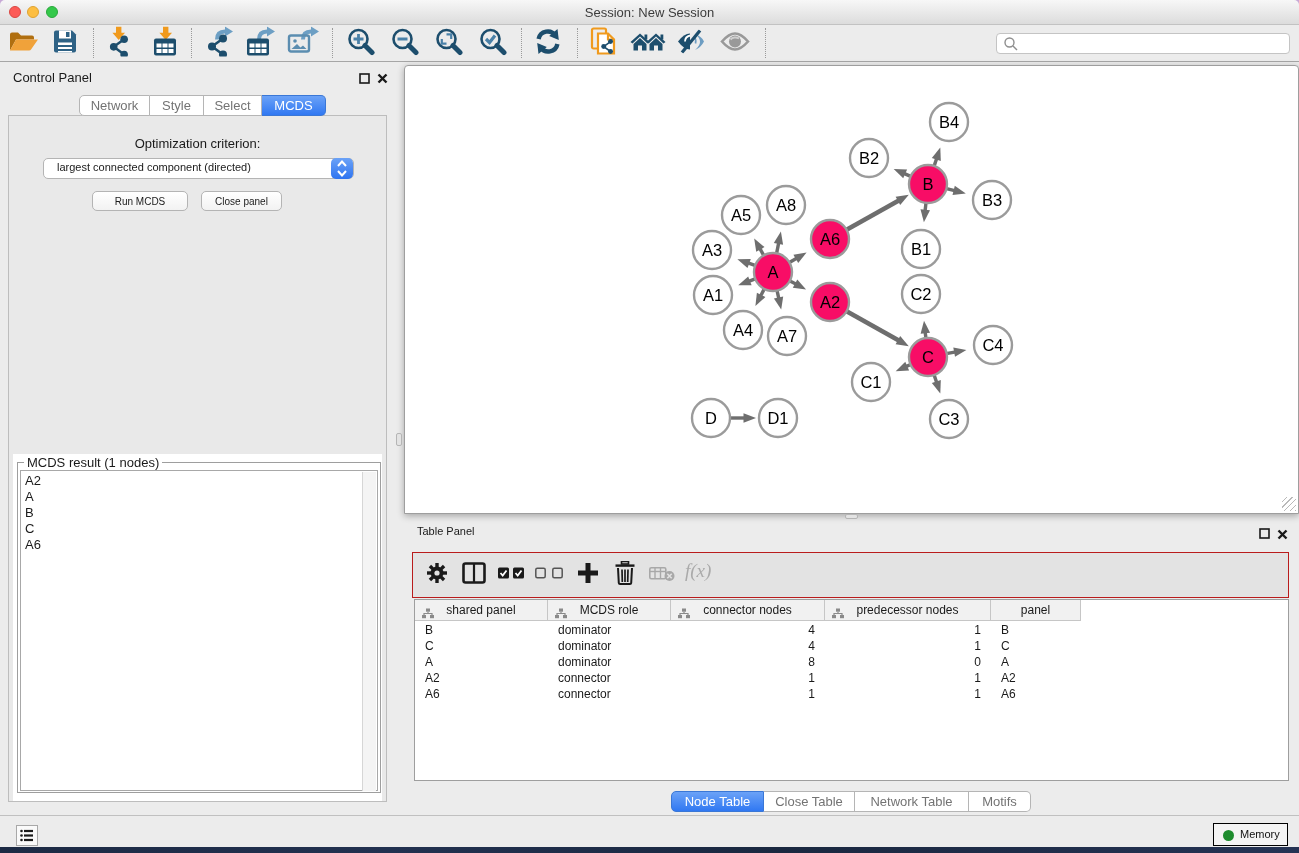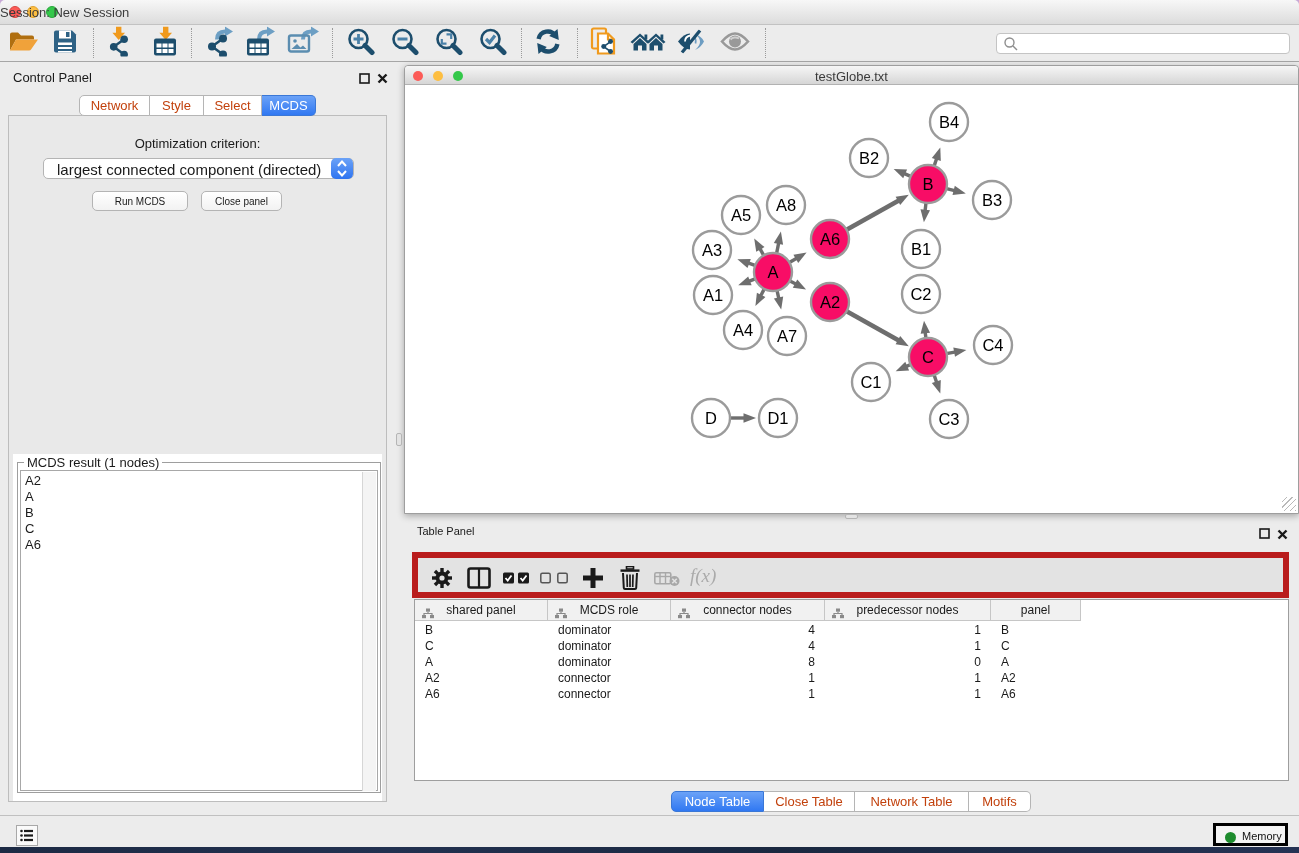--- a/index.html
+++ b/index.html
@@ -4,67 +4,67 @@
 html,body { width:1299px; height:853px; overflow:hidden; }
 body { font-family:"Liberation Sans",sans-serif; background:#ececec; position:relative; font-size:13px; color:#1a1a1a; }
 .abs { position:absolute; }
 
 #wall-top { left:0; top:0; width:1299px; height:8px; background:#c7a9d6; }
 #wall-bot { left:0; top:847px; width:1299px; height:6px; background:linear-gradient(90deg,#1c2a44,#223150 30%,#1a2840 60%,#253354); }
 
 #mainwin { left:0; top:2px; width:1299px; height:845px; background:#ececec; border-radius:5px 5px 0 0; }
 #titlebar { left:0; top:0; width:1299px; height:25px; background:linear-gradient(#f7f7f7,#dcdcdc); border-radius:5px 5px 0 0; border-bottom:1px solid #c2c2c2; }
 #titlebar .tl { position:absolute; top:6px; width:12px; height:12px; border-radius:50%; }
-#title { position:absolute; top:5px; width:100%; font-size:13px; color:#3c3c3c; }
+#title { position:absolute; top:5px; width:100%; text-align:center; font-size:13px; color:#3c3c3c; }
 #toolbar { left:0; top:25px; width:1299px; height:37px; background:#ececec; border-bottom:1px solid #a6a6a6; }
 .tbi { position:absolute; top:50%; transform:translateY(-50%); }
 .tbsep { position:absolute; top:3px; height:30px; border-left:1px dotted #9a9a9a; }
 #search { position:absolute; left:996px; top:8px; width:294px; height:21px; background:#fff; border:1px solid #c4c4c4; border-radius:4px; }
 
 #cp-title { left:13px; top:70px; font-size:13px; color:#1a1a1a; }
 .winbtn { position:absolute; top:72px; }
 #cp-box { left:8px; top:115px; width:379px; height:687px; background:#e9e9e9; border:1px solid #bdbdbd; }
 #cp-tabs { left:79px; top:95px; height:21px; }
-.seg { position:absolute; top:0; height:21px; background:#fff; border:1px solid #b5b5b5; border-left:none; text-align:center; font-size:13px; line-height:20px; color:#c2410c; }
+.seg { position:absolute; top:0; height:21px; background:#fff; border:1px solid #b5b5b5; border-left:none; text-align:center; font-size:13px; line-height:20px; color:#737373; }
 .seg.first { border-left:1px solid #b5b5b5; border-radius:5px 0 0 5px; }
 .seg.last { border-radius:0 5px 5px 0; }
 .seg.sel { background:linear-gradient(#6ba2f7,#3078f2); color:#fff; border-color:#3a77d6; }
 #opt-label { left:8px; top:136px; width:379px; text-align:center; font-size:13px; }
 #combo { left:43px; top:158px; width:311px; height:21px; background:#fff; border:1px solid #b4b4b4; border-radius:5px; }
-#combo .txt { position:absolute; left:13px; top:2px; font-size:15px; }
+#combo .txt { position:absolute; left:13px; top:2px; font-size:11px; }
 #combo .step { position:absolute; right:0; top:-1px; width:22px; height:21px; background:linear-gradient(#6ba2f7,#2e74f0); border-radius:5px; }
 .btn { position:absolute; height:20px; background:linear-gradient(#ffffff,#f2f2f2); border:1px solid #b4b4b4; border-radius:5px; text-align:center; font-size:10px; line-height:19px; color:#1a1a1a; }
 #mcds-white { left:13px; top:454px; width:369px; height:347px; background:#fff; }
 #fieldset { position:absolute; left:4px; top:8px; width:364px; height:331px; border:1px solid #9e9e9e; }
 #legend { position:absolute; left:6px; top:-8px; background:#fff; padding:0 3px; font-size:13px; }
 #listbox { position:absolute; left:2px; top:7px; width:358px; height:321px; background:#fff; border:1px solid #a8a8a8; }
 #listbox .item { position:absolute; left:4px; font-size:13px; }
 #lscroll { position:absolute; right:1px; top:1px; width:14px; height:319px; background:#f4f4f4; border-left:1px solid #d6d6d6; }
 
 #gwin { left:404px; top:65px; width:895px; height:449px; background:#fff; border:1px solid #9e9e9e; border-radius:4px 4px 0 0; box-shadow:0 2px 7px rgba(0,0,0,0.3); }
 #gtitle { position:absolute; left:0; top:0; width:100%; height:19px; background:linear-gradient(#f6f6f6,#d6d6d6); border-bottom:1px solid #b2b2b2; border-radius:4px 4px 0 0; }
 #gtitle .tl { position:absolute; top:4.5px; width:10px; height:10px; border-radius:50%; }
 #gtitle .t { position:absolute; top:2.5px; width:100%; text-align:center; font-size:13px; color:#3a3a3a; }
 #gcanvas { position:absolute; left:0; top:20px; width:895px; height:429px; }
 #grip { position:absolute; right:2px; bottom:2px; width:14px; height:14px;
   background:repeating-linear-gradient(135deg, transparent 0 3px, #b9b9b9 3px 4px); }
 
 #tp-title { left:417px; top:525px; font-size:11px; }
-#tp-toolbar { left:412px; top:552px; width:877px; height:46px; background:#e3e3e3; border:6px solid #b91c1c; }
+#tp-toolbar { left:412px; top:552px; width:877px; height:46px; background:#e3e3e3; border:1px solid #b91c1c; }
 #tp-table { left:414px; top:599px; width:875px; height:182px; background:#fff; border:1px solid #9e9e9e; }
 #tp-thead { position:absolute; left:0; top:0; width:666px; height:21px; background:#f1f1f1; border-bottom:1px solid #c6c6c6; }
 .th { position:absolute; top:0; height:21px; border-right:1px solid #c6c6c6; text-align:center; font-size:12px; line-height:21px; color:#1a1a1a; }
 .hic { position:absolute; left:7px; top:5px; }
 .tr { position:absolute; left:0; width:100%; height:16px; font-size:12px; }
 .tr span { position:absolute; top:1px; }
 #tp-tabs { left:671px; top:791px; height:21px; }
 
 #statusbar { left:0; top:815px; width:1299px; height:32px; background:#ececec; border-top:1px solid #c0c0c0; }
 #listbtn { position:absolute; left:16px; top:9px; width:22px; height:21px; background:#fafafa; border:1px solid #a8a8a8; }
-#membtn { position:absolute; right:11px; top:7px; width:75px; height:23px; background:#f4f4f4; border:3px solid #000000; font-size:11px; }
+#membtn { position:absolute; right:11px; top:7px; width:75px; height:23px; background:#f4f4f4; border:1px solid #000000; font-size:11px; }
 #membtn .dot { position:absolute; left:9px; top:6px; width:11px; height:11px; border-radius:50%; background:#1e8c2e; }
 #membtn .lab { position:absolute; left:26px; top:4px; color:#111; }
 </style></head><body>
 <div class="abs" id="wall-top"></div>
 <div class="abs" id="mainwin"></div>
 <div class="abs" id="wall-bot"></div>
 <div class="abs" id="titlebar">
   <div class="tl" style="left:9px;background:#fc5b57;border:0.5px solid #d94742"></div>
   <div class="tl" style="left:27px;background:#fdbe41;border:0.5px solid #dfa231"></div>
   <div class="tl" style="left:46px;background:#34c84a;border:0.5px solid #2aa83c"></div>
@@ -224,21 +224,21 @@
       <rect x="1" y="1" width="9" height="9" fill="none" stroke="#1a1a1a" stroke-width="1.6"></rect>
     </svg></div>
 <div class="winbtn" style="left:377px"><svg width="11" height="11">
       <path d="M1.5 1.5 L9.5 9.5 M9.5 1.5 L1.5 9.5" stroke="#1a1a1a" stroke-width="2.4"></path>
     </svg></div>
 <div class="abs" id="cp-box"></div>
 <div class="abs" id="cp-tabs">
   <div class="seg first" style="left:0;width:71px">Network</div>
   <div class="seg" style="left:71px;width:54px">Style</div>
   <div class="seg" style="left:125px;width:58px">Select</div>
-  <div class="seg last sel" style="left:183px;width:54px">MCDS</div>
+  <div class="seg last sel" style="left:183px;width:64px">MCDS</div>
 </div>
 <div class="abs" id="opt-label">Optimization criterion:</div>
 <div class="abs" id="combo">
     <span class="txt">largest connected component (directed)</span>
   <div class="step"><svg width="22" height="21" viewBox="0 0 22 21">
         <path d="M7 8 L11 3.5 L15 8" fill="none" stroke="#fff" stroke-width="2"></path>
         <path d="M7 13 L11 17.5 L15 13" fill="none" stroke="#fff" stroke-width="2"></path>
       </svg></div>
 </div>
 <div class="btn" style="left:92px;top:191px;width:96px">Run MCDS</div>
@@ -251,26 +251,20 @@
       <div class="item" style="top:18px">A</div>
       <div class="item" style="top:34px">B</div>
       <div class="item" style="top:50px">C</div>
       <div class="item" style="top:66px">A6</div>
       <div id="lscroll"></div>
     </div>
   </div>
 </div>
 
 <div class="abs" id="gwin">
-  <div id="gtitle">
-    <div class="tl" style="left:8px;background:#fc5b57"></div>
-    <div class="tl" style="left:28px;background:#fdbe41"></div>
-    <div class="tl" style="left:48px;background:#34c84a"></div>
-    <div class="t">testGlobe.txt</div>
-  </div>
   <div id="gcanvas"><svg width="895" height="429" viewBox="0 0 895 429" xmlns="http://www.w3.org/2000/svg" font-family="Liberation Sans, sans-serif">
         <line x1="359.7" y1="171.2" x2="354.4" y2="161.7" stroke="#6e6e6e" stroke-width="3.4"></line>
         <polygon points="349.2,152.5 359.5,161.1 351.2,165.8" fill="#6e6e6e"></polygon>
         <line x1="371.2" y1="169.3" x2="373.9" y2="155.8" stroke="#6e6e6e" stroke-width="3.4"></line>
         <polygon points="375.9,145.5 378.1,158.7 368.8,156.9" fill="#6e6e6e"></polygon>
         <line x1="352.0" y1="180.2" x2="342.3" y2="176.7" stroke="#6e6e6e" stroke-width="3.4"></line>
         <polygon points="332.4,173.2 345.8,172.9 342.5,181.9" fill="#6e6e6e"></polygon>
         <line x1="352.1" y1="192.1" x2="343.0" y2="195.6" stroke="#6e6e6e" stroke-width="3.4"></line>
         <polygon points="333.2,199.3 343.2,190.4 346.6,199.3" fill="#6e6e6e"></polygon>
         <line x1="360.2" y1="201.1" x2="355.2" y2="210.7" stroke="#6e6e6e" stroke-width="3.4"></line>

